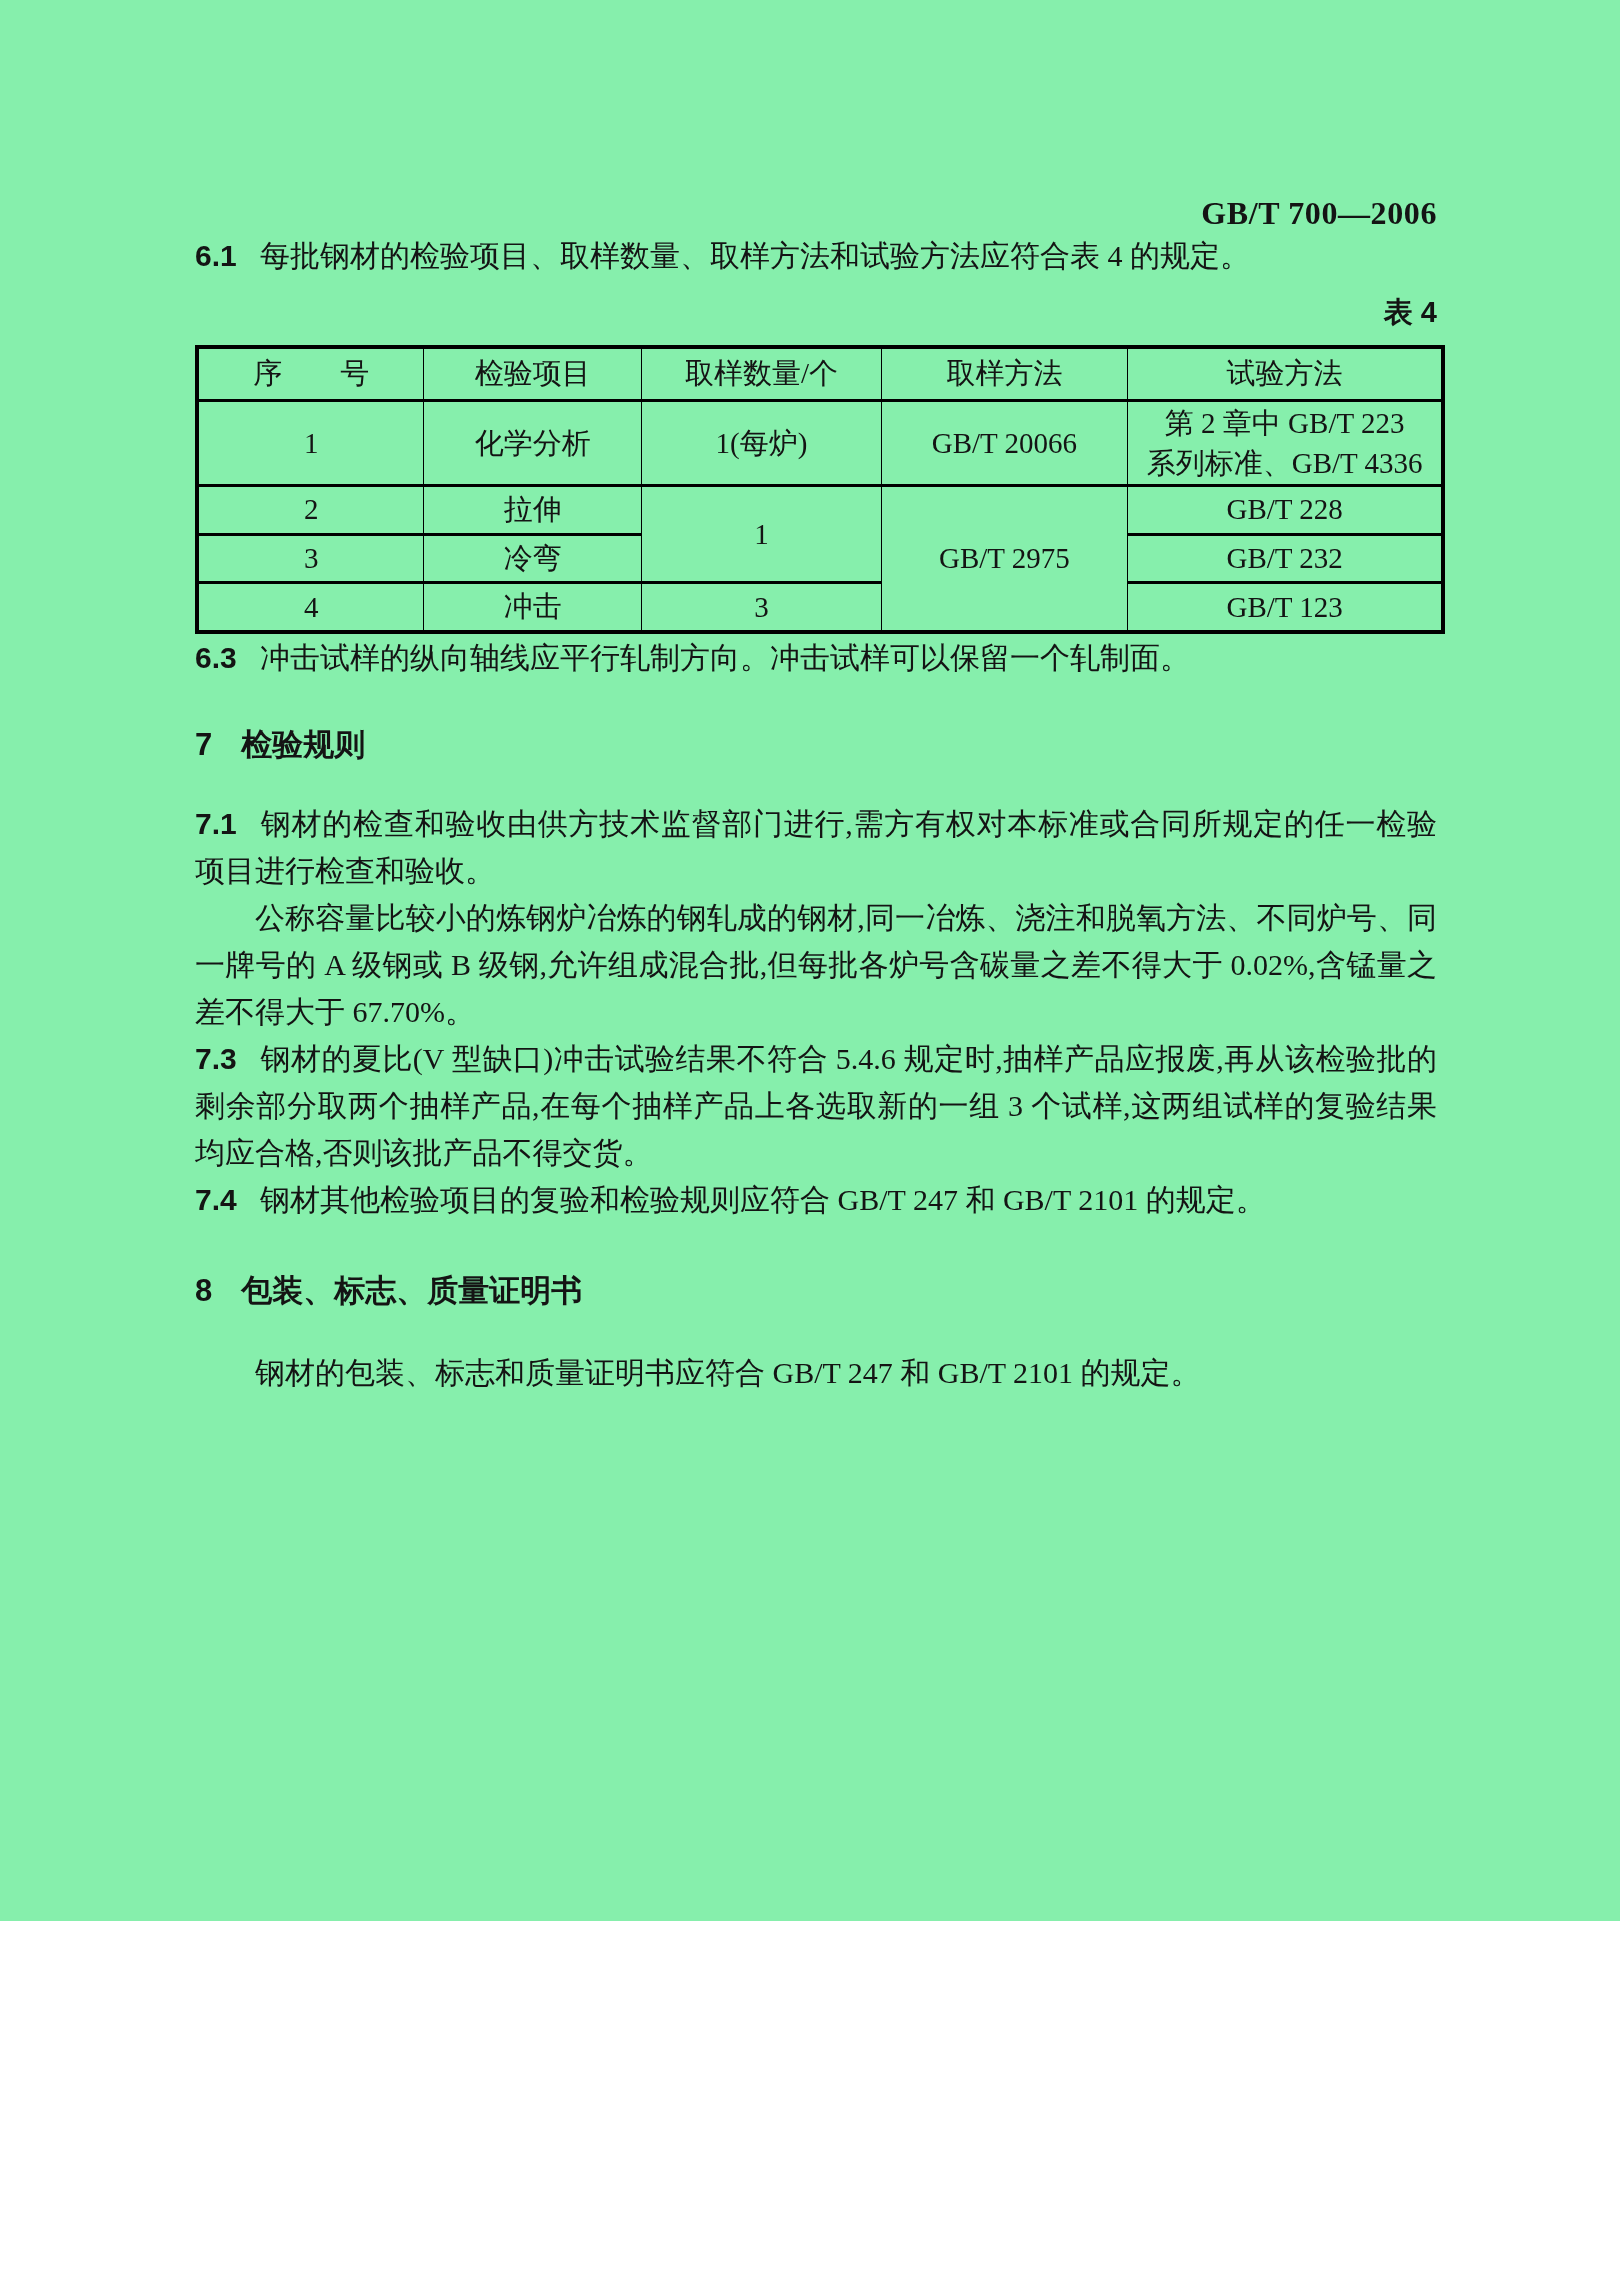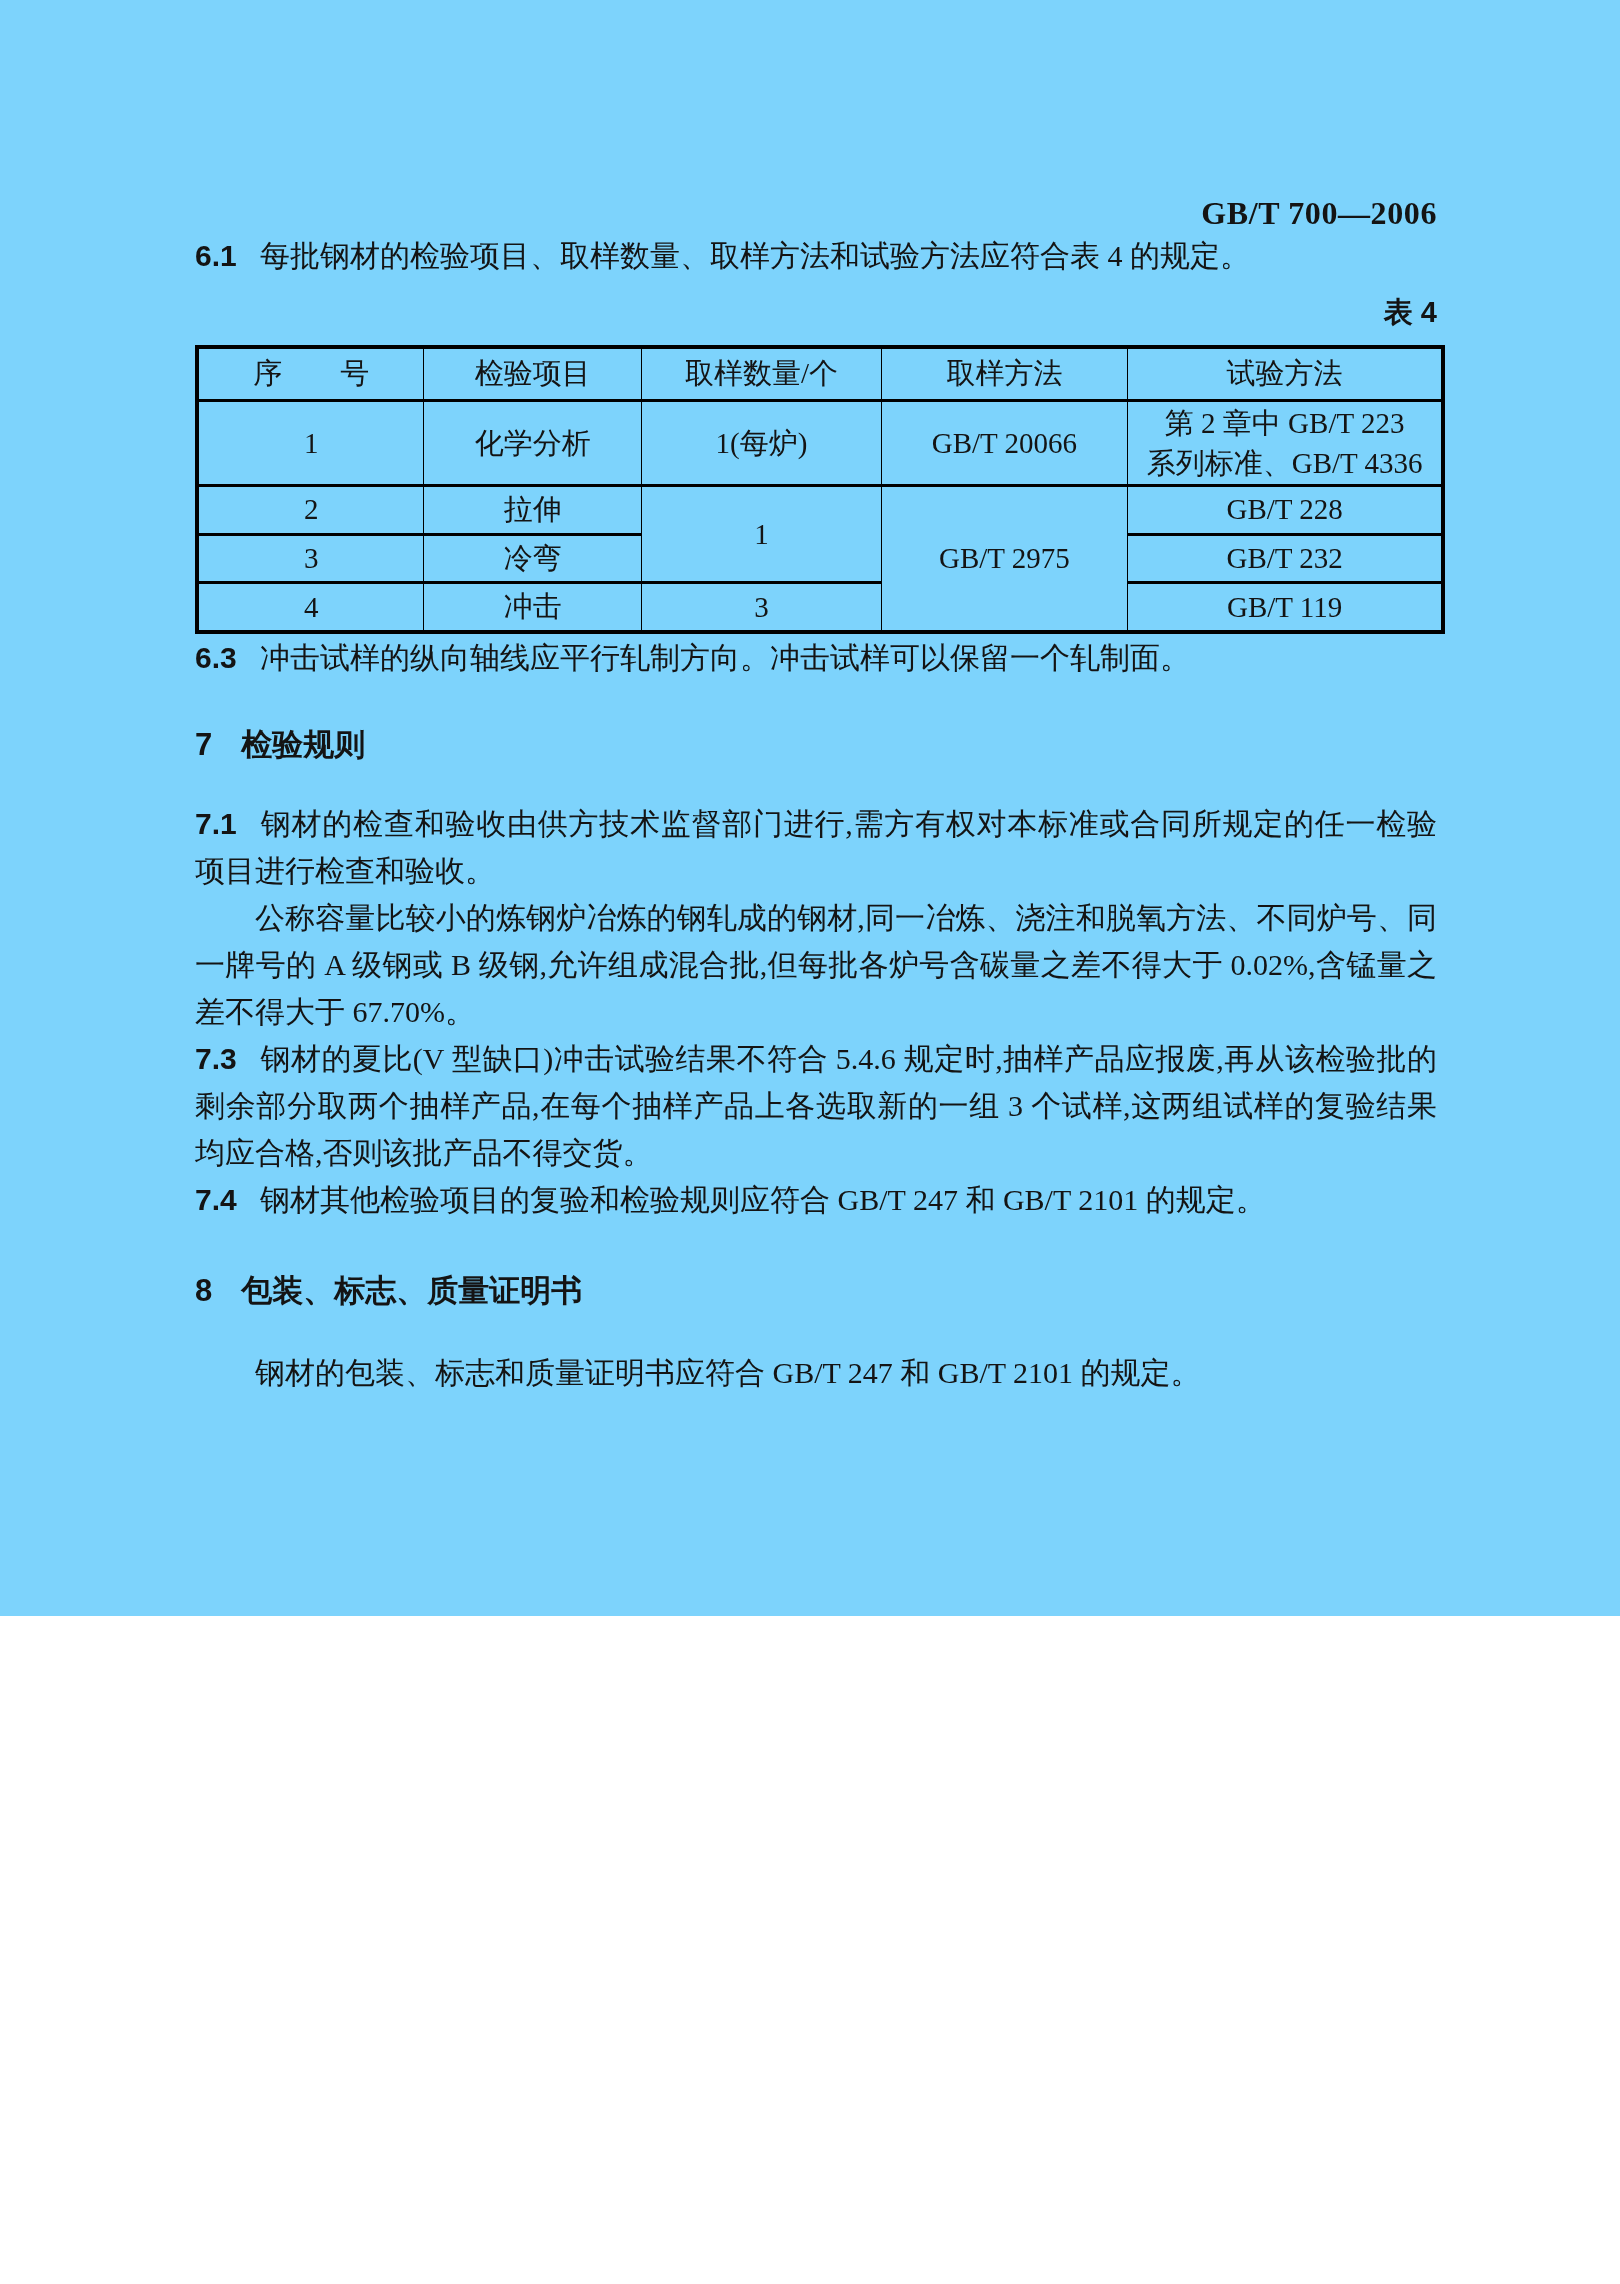--- a/index.html
+++ b/index.html
@@ -1,19 +1,19 @@
 <!DOCTYPE html>
 <html style="font-size:10.4px"><head>
 <meta charset="utf-8">
 <style>
   html,body{margin:0;padding:0;background:#ffffff;}
   .page{
     position:relative;
-    width:1620px;height:1616px;
-    background:#7dd3fc;
+    width:1620px;height:1921px;
+    background:#86efac;
     color:#141414;
     font-family:"Liberation Serif","DejaVu Serif",serif;
     overflow:hidden;
   }
   .content{
     position:absolute;
     left:195px;top:0;
     width:1242px;
   }
   .doc-header{
@@ -132,21 +132,21 @@
       </tr>
       <tr>
         <td>3</td>
         <td>冷弯</td>
         <td>GB/T 232</td>
       </tr>
       <tr>
         <td>4</td>
         <td>冲击</td>
         <td>3</td>
-        <td>GB/T 119</td>
+        <td>GB/T 123</td>
       </tr>
     </tbody>
       </table>
 
 
     <p class="clause"><span class="clause-num">6.3</span><span>冲击试样的纵向轴线应平行轧制方向。冲击试样可以保留一个轧制面。</span></p>
 
     <h2 class="section-heading s7"><span class="sec-num">7</span><span>检验规则</span></h2>
 
     <p class="clause"><span class="clause-num">7.1</span><span>钢材的检查和验收由供方技术监督部门进行,需方有权对本标准或合同所规定的任一检验项目进行检查和验收。</span></p>

